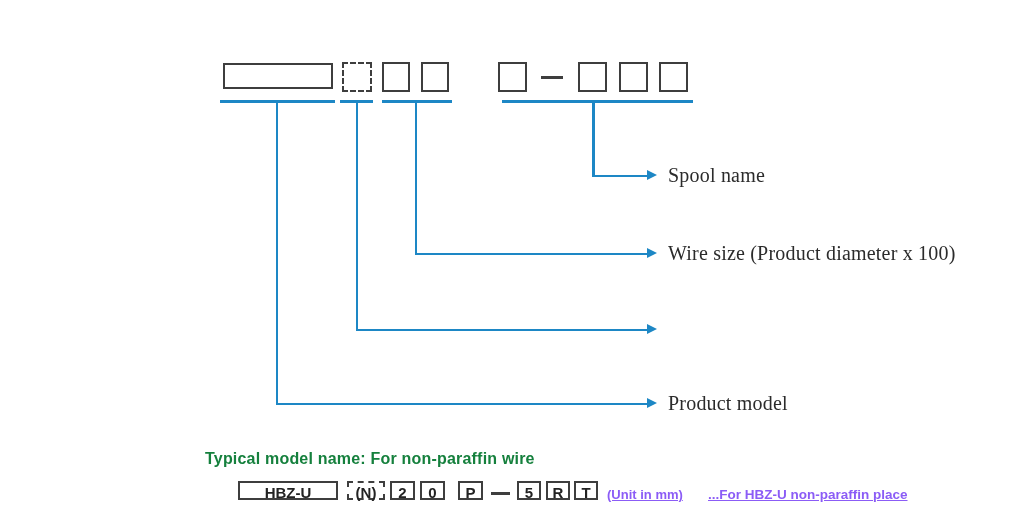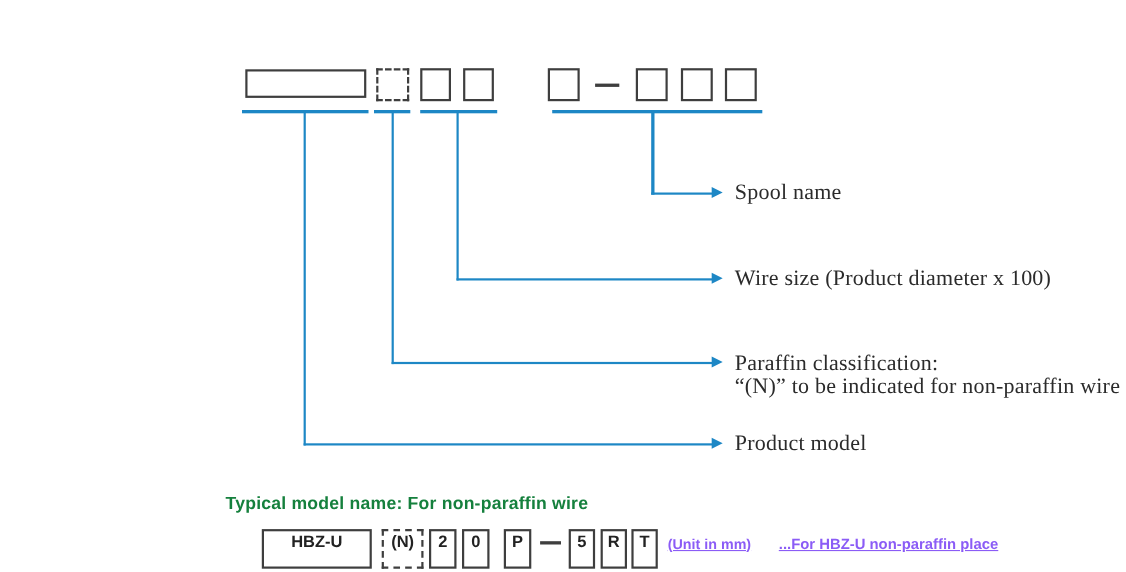--- a/index.html
+++ b/index.html
@@ -26,21 +26,21 @@
            border-left:10px solid #1d87c5; }
 
   
   .label { position:absolute; font-size:20px; color:#2b2b2b; letter-spacing:0.2px;
            white-space:nowrap; line-height:20px;font-family:Liberation Serif, serif; }
   .label.multiline { line-height:21px; }
 
   
   .example-title { position:absolute; left:205px; top:450px; font-size:16px; font-weight:bold;
                    color:#15803d; letter-spacing:0.2px; white-space:nowrap; }
-  .ebox { position:absolute; top:481px; height:36px; box-sizing:border-box;
+  .ebox { position:absolute; top:481px; height:19px; box-sizing:border-box;
           border:2px solid #3e3e3e; background:#fff; text-align:center;
           font-size:15px; font-weight:bold; color:#222; line-height:20px; }
   .ebox.dashed { border-style:dashed; }
   .note { position:absolute; top:487px; font-size:13px; font-weight:bold; color:#8b5cf6;
           white-space:nowrap;text-decoration:underline; }
 </style>
 </head>
 <body>
 
 <div class="page">
@@ -72,24 +72,20 @@
   <div class="vline" style="left:355.5px; top:100px; width:2.5px; height:231px;"></div>
   <div class="hline" style="left:355.5px; top:328.5px; width:292.5px; height:2.5px;"></div>
   <div class="arrow" style="left:647px; top:324.25px;"></div>
 
   <div class="vline" style="left:275.5px; top:100px; width:2.5px; height:305px;"></div>
   <div class="hline" style="left:275.5px; top:402.5px; width:372.5px; height:2.5px;"></div>
   <div class="arrow" style="left:647px; top:398.25px;"></div>
 
   <div class="label" style="left:668px; top:165px;">Spool name</div>
   <div class="label" style="left:668px; top:243px;">Wire size (Product diameter x 100)</div>
-  <div class="label multiline" style="left:668px; top:320px;">
-    <div>Paraffin classification:</div>
-    <div>“(N)” to be indicated for non-paraffin wire</div>
-  </div>
   <div class="label" style="left:668px; top:393px;">Product model</div>
 
   <div class="example-title">Typical model name: For non-paraffin wire</div>
 
   <div class="ebox" style="left:238px; width:100px;">HBZ-U</div>
   <div class="ebox dashed" style="left:347px; width:38px;">(N)</div>
   <div class="ebox" style="left:390px; width:25px;">2</div>
   <div class="ebox" style="left:420px; width:25px;">0</div>
   <div class="ebox" style="left:458px; width:25px;">P</div>
   <div class="bar" style="left:491px; top:492px; width:19px; height:2.5px;"></div>

